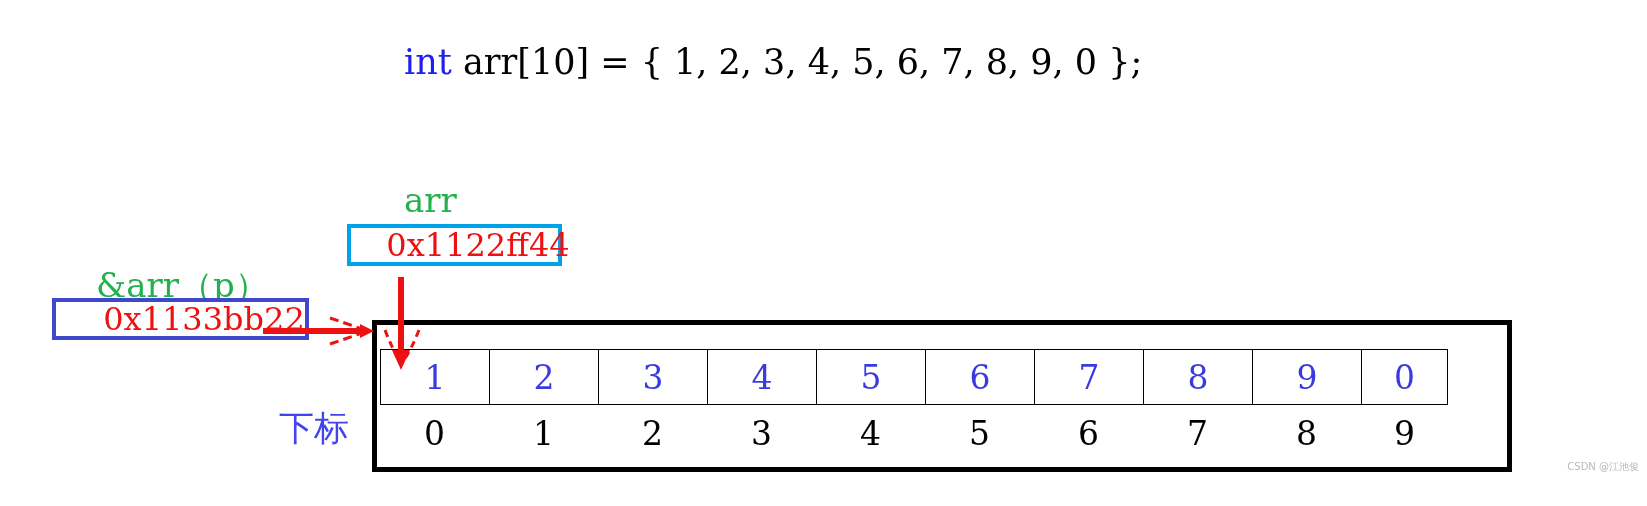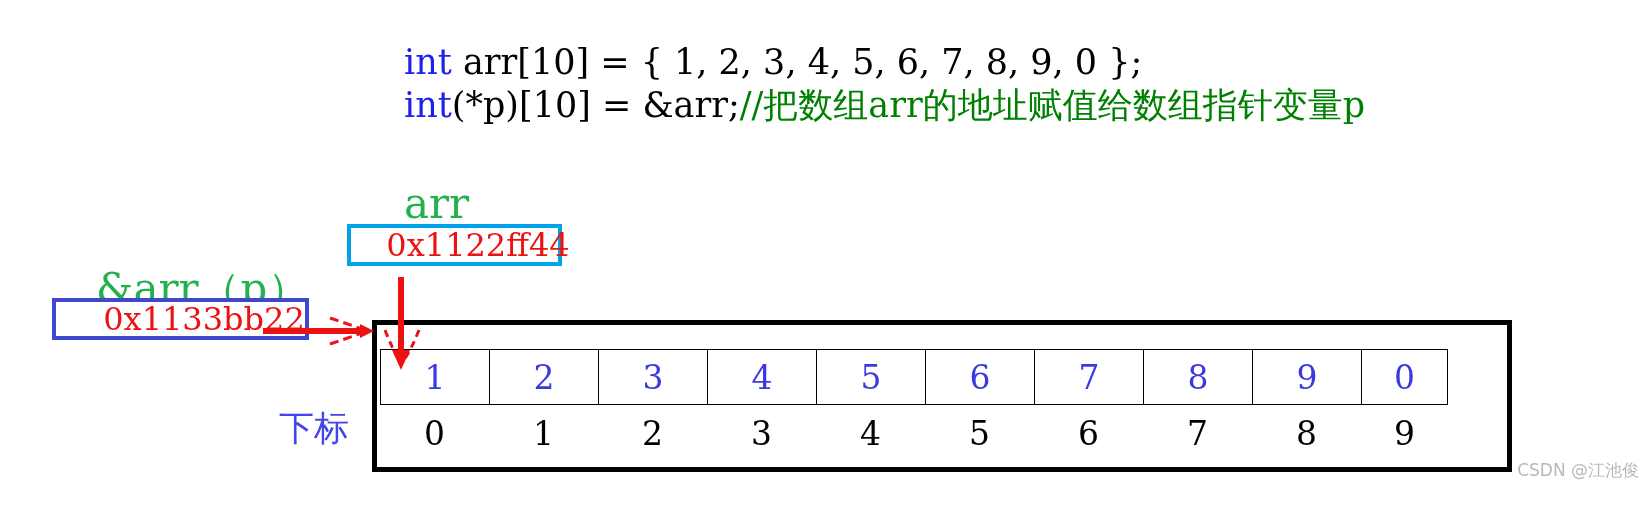--- a/index.html
+++ b/index.html
@@ -31,21 +31,21 @@
   #code-line-2 { left: 404px; top: 88px; }
   .kw    { color: #2020ee; }
   .plain { color: #000000; }
   .cmt   { color: #008000; }
 
   
   .green-label {
     position: absolute;
     color: #22b14c;
     font-family: "DejaVu Serif", serif;
-    font-size: 42px;
+    font-size: 34px;
     line-height: 1;
     white-space: nowrap;
   }
   #label-arr  { left: 404px; top: 183px; }
   #label-aarr { left: 96px;  top: 268px; }
 
   
   .addr-box {
     position: absolute;
     box-sizing: border-box;
@@ -153,33 +153,32 @@
     pointer-events: none;
   }
 
   
   #watermark {
     position: absolute;
     right: 8px;
     top: 462px;
     color: #b9b9b9;
     font-family: "DejaVu Sans", sans-serif;
-    font-size: 17px;
+    font-size: 10px;
     line-height: 1;
     white-space: nowrap;
   }
 </style>
 </head>
 <body>
 
 <div id="canvas">
 
   <div class="code-line" id="code-line-1"><span class="kw">int</span><span class="plain"> arr[10] = { 1, 2, 3, 4, 5, 6, 7, 8, 9, 0 };</span></div>
 
-  <div class="code-line" id="code-line-2"><span class="kw">int</span><span class="plain">(*p)[10] = &amp;arr;</span><span class="cmt">//把数组arr的地址赋值给数组指针变量p</span></div>
 
   <div class="green-label" id="label-arr">arr</div>
   <div class="addr-box" id="addr-arr">0x1122ff44</div>
 
   <div class="green-label" id="label-aarr">&amp;arr（p）</div>
   <div class="addr-box" id="addr-p">0x1133bb22</div>
 
   <div id="array-frame"></div>
 
   <div id="value-row">

